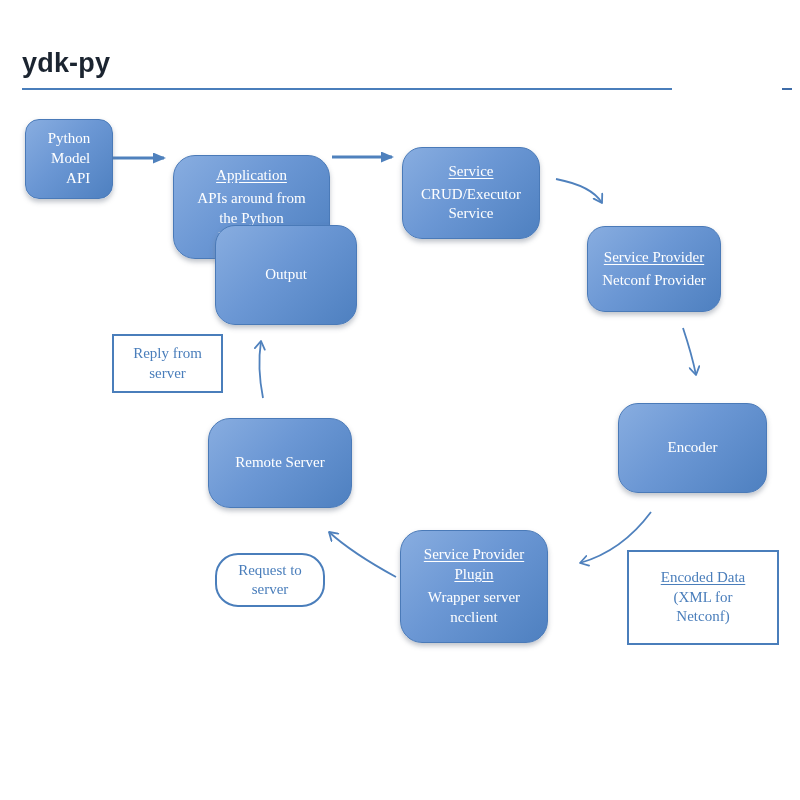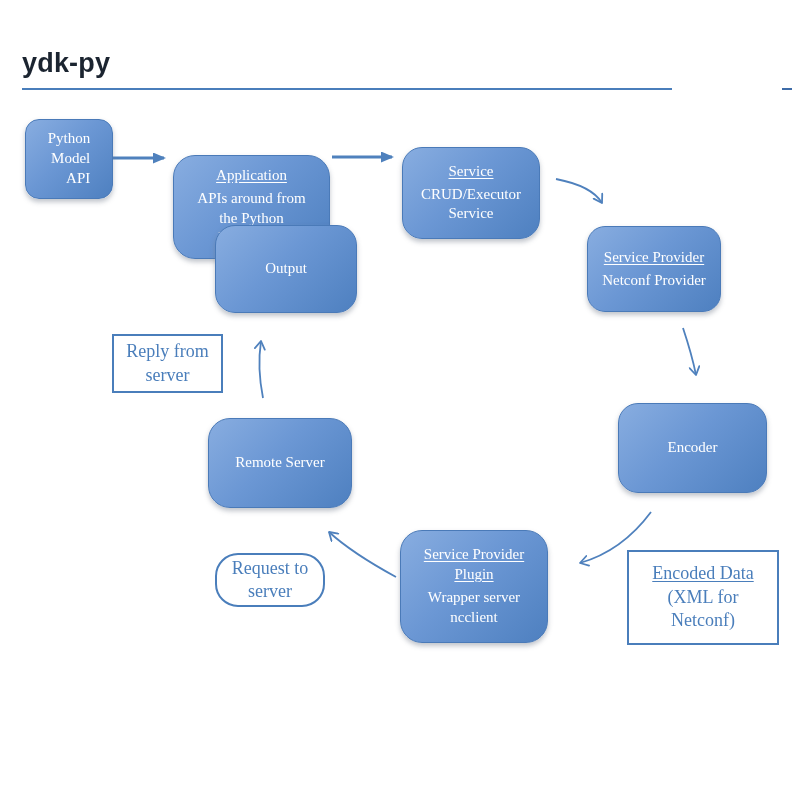--- a/index.html
+++ b/index.html
@@ -71,21 +71,21 @@
   .node-body, .node-label {
     white-space: pre-line;
   }
   .note {
     position: absolute;
     box-sizing: border-box;
     background: #ffffff;
     border: 2px solid #4a7ebb;
     color: #4a7ebb;
     font-family: "Liberation Serif", serif;
-    font-size: 18px;
+    font-size: 15px;
     line-height: 1.3;
     text-align: center;
     display: flex;
     flex-direction: column;
     align-items: center;
     justify-content: center;
     padding: 4px 6px;
   }
   .note-heading {
     text-decoration: underline;
@@ -163,21 +163,21 @@
     <div class="node-heading">Service Provider
 Plugin</div>
     <div class="node-body">Wrapper server
 ncclient</div>
   </div>
 
   <div class="node" style="left:208px; top:418px; width:144px; height:90px; border-radius:22px;text-align:right;">
     <div class="node-label">Remote Server</div>
   </div>
 
-  <div class="node" style="left:215px; top:225px; width:142px; height:88px; border-radius:20px;">
+  <div class="node" style="left:215px; top:225px; width:142px; height:100px; border-radius:20px;">
     <div class="node-label">Output</div>
   </div>
 
   <div class="note" style="left:112px; top:334px; width:111px; height:59px;">
     <div class="note-body">Reply from
 server</div>
   </div>
 
   <div class="note" style="left:215px; top:553px; width:110px; height:54px;border-radius:23px;">
     <div class="note-body">Request to

